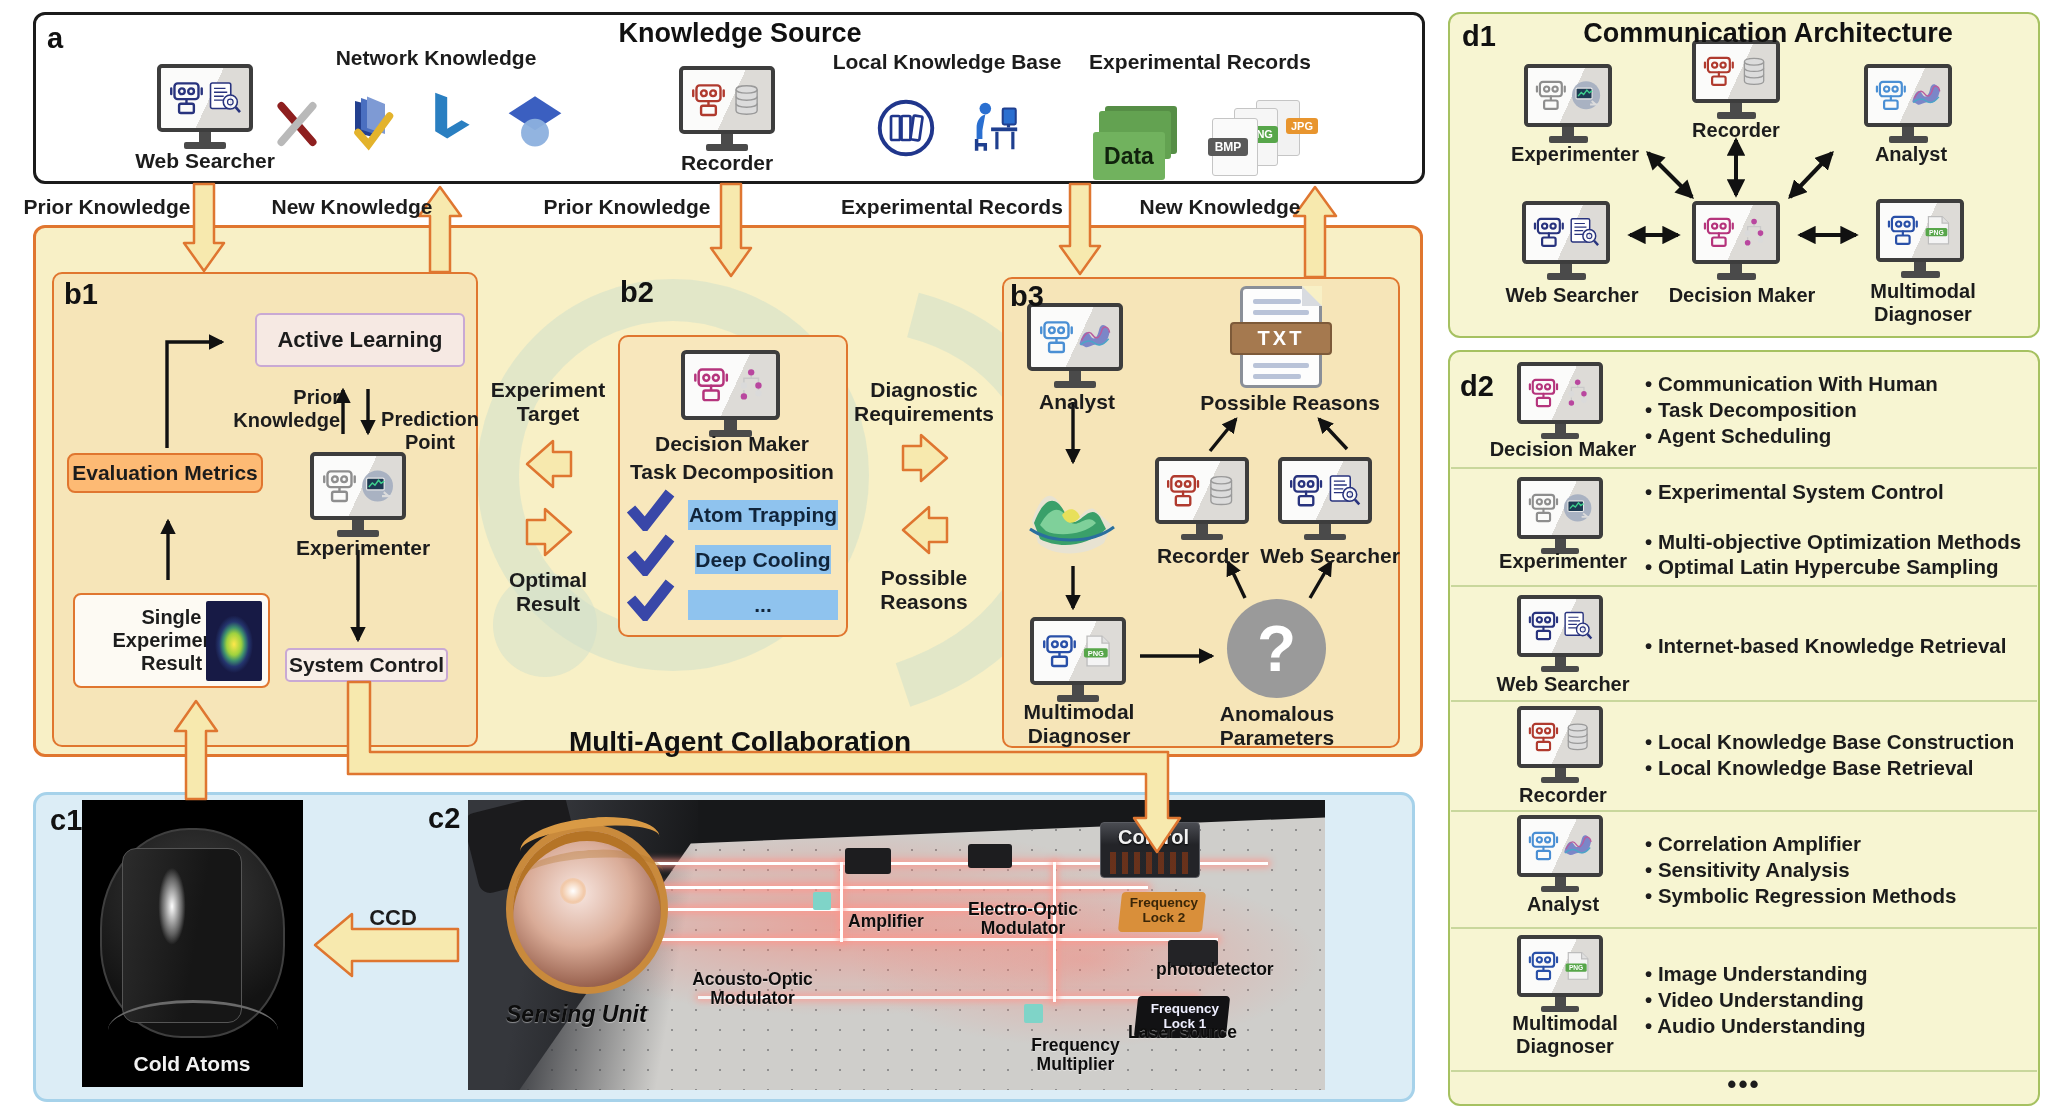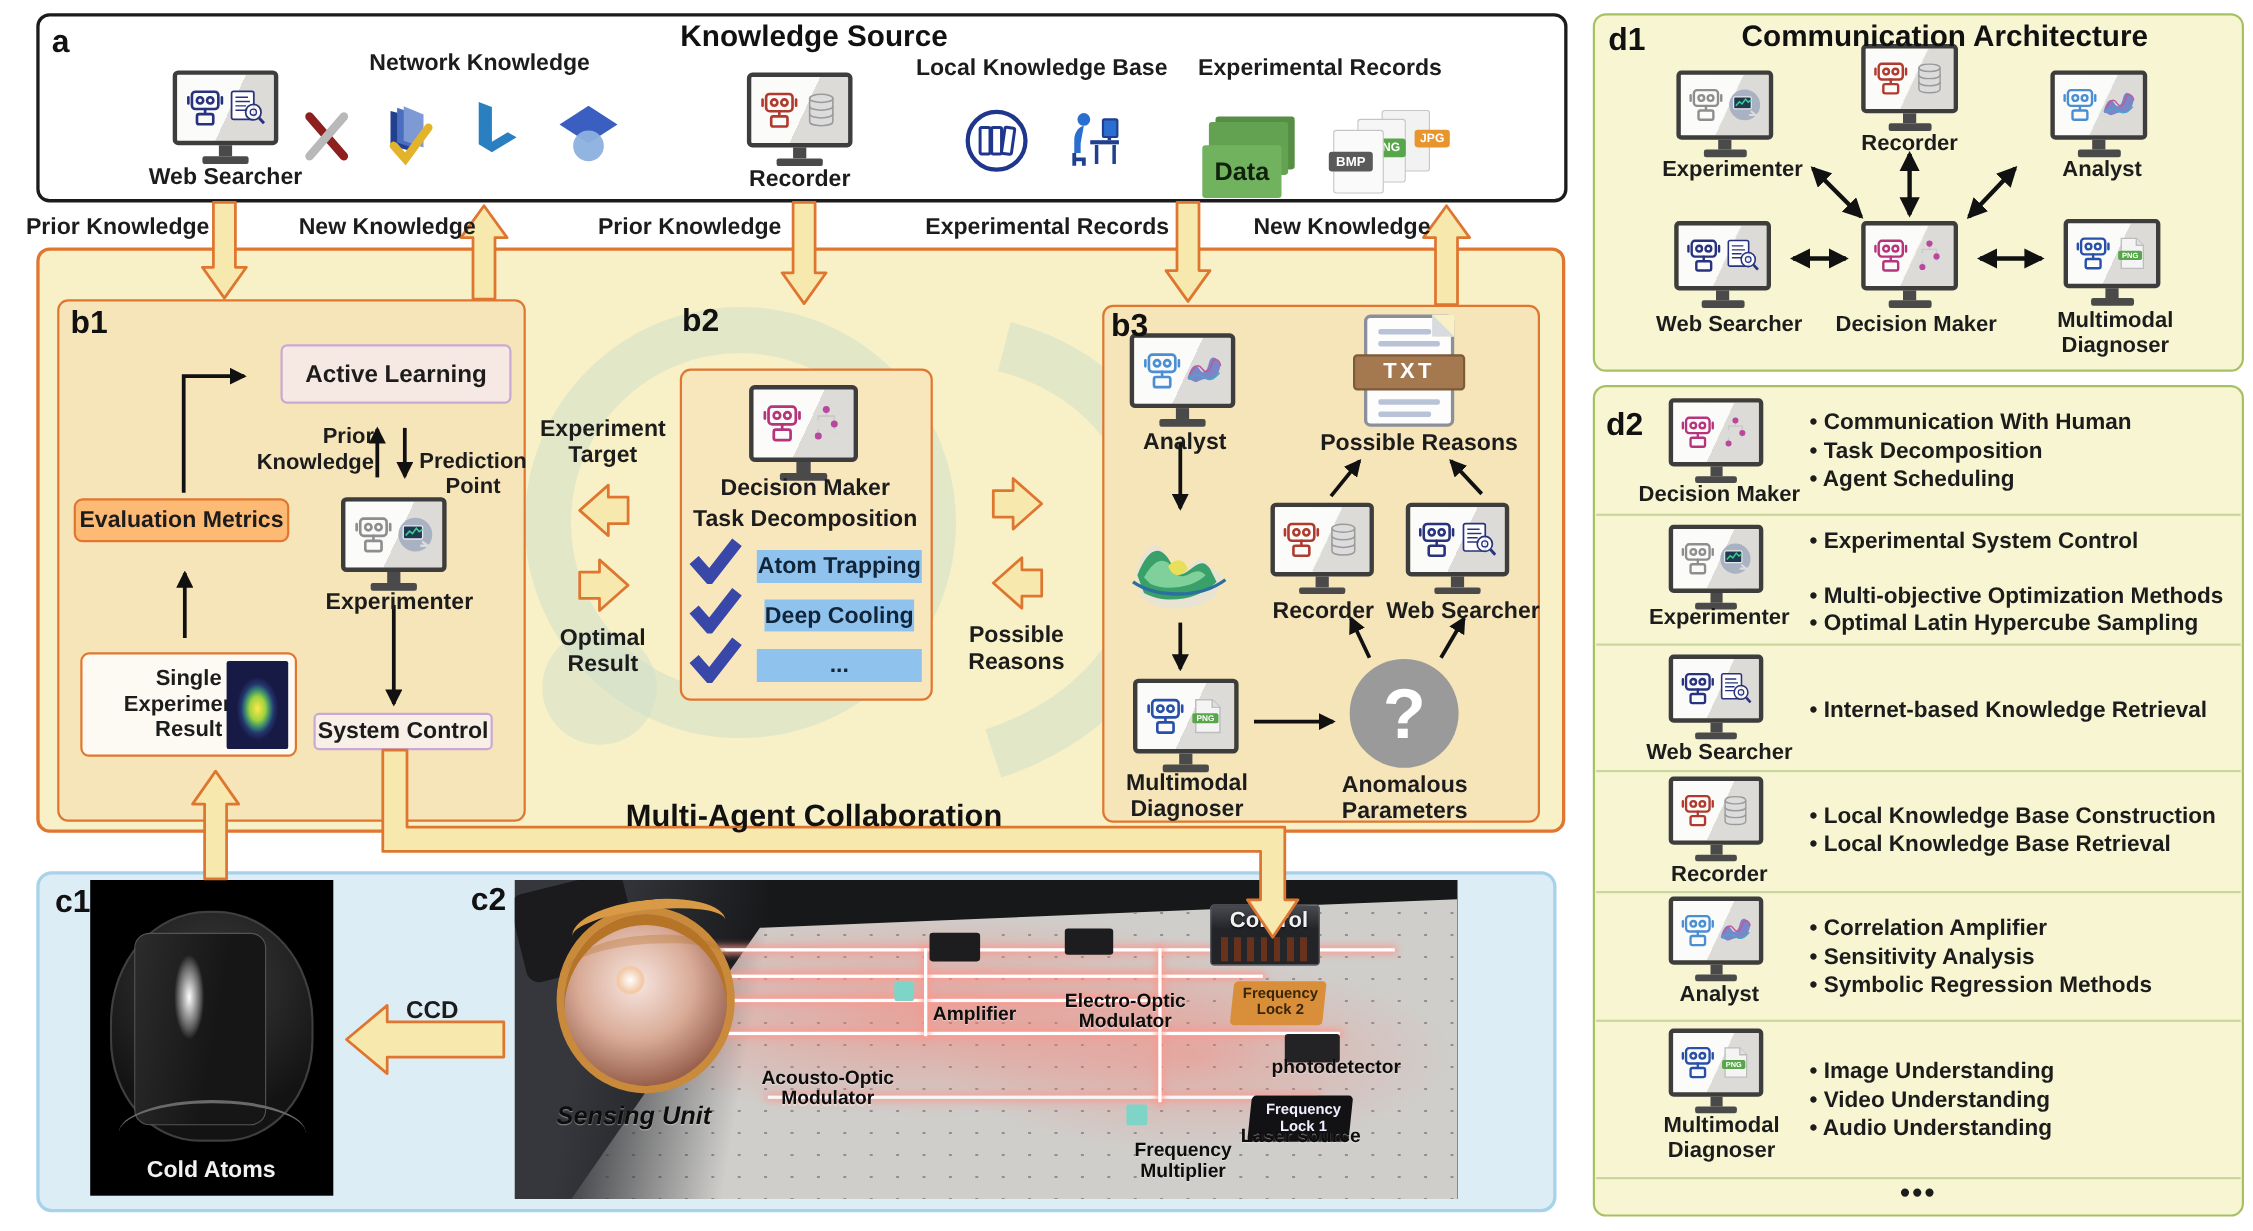--- a/index.html
+++ b/index.html
@@ -254,20 +254,21 @@
       <path d="M6 22 L20 38 L45 6" stroke="#3947a8" stroke-width="11" fill="none"></path>
     </svg>
   <div class="task" style="left:695px;top:545px;width:136px;height:29px;">Deep Cooling</div>
   <svg class="ab" style="left:625px;top:577px;z-index:4;" width="50" height="44" viewBox="0 0 50 44">
       <path d="M6 22 L20 38 L45 6" stroke="#3947a8" stroke-width="11" fill="none"></path>
     </svg>
   <div class="task" style="left:688px;top:590px;width:150px;height:30px;">...</div>
 
   <div class="lb lbw" style="left:548px;top:378px;width:140px;font-size:21px;">Experiment Target</div>
   <div class="lb lbw" style="left:548px;top:568px;width:120px;font-size:21px;">Optimal Result</div>
+  <div class="lb lbw" style="left:924px;top:378px;width:200px;font-size:21px;">Diagnostic Requirements</div>
   <div class="lb lbw" style="left:924px;top:566px;width:140px;font-size:21px;">Possible Reasons</div>
 
   <div class="pnl" style="left:1002px;top:277px;width:398px;height:471px;background:#f6e5b8;border:2.5px solid #e0762f;border-radius:10px;z-index:3;"></div>
   <div class="tag" style="left:1010px;top:282px;">b3</div>
 
   <div class="mon" style="left:1027px;top:303px;--s:1;--rc:#4a8fd4;">
     <div class="scr">
         <svg class="rb" viewBox="0 0 40 40">
           <use href="#sym-robot"></use>
         </svg>

